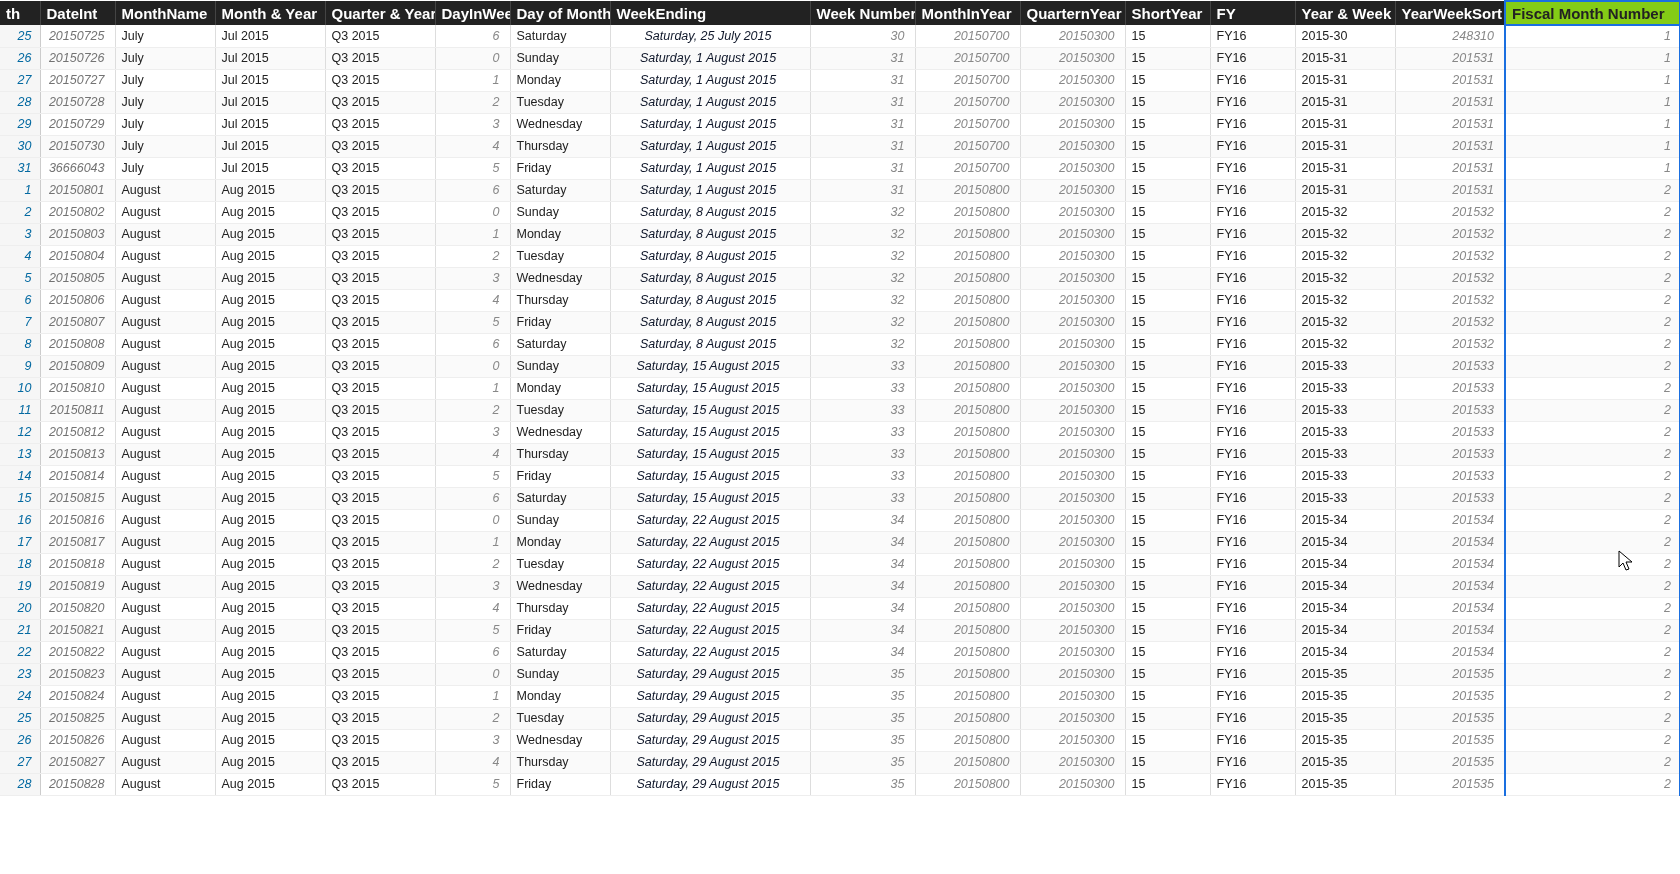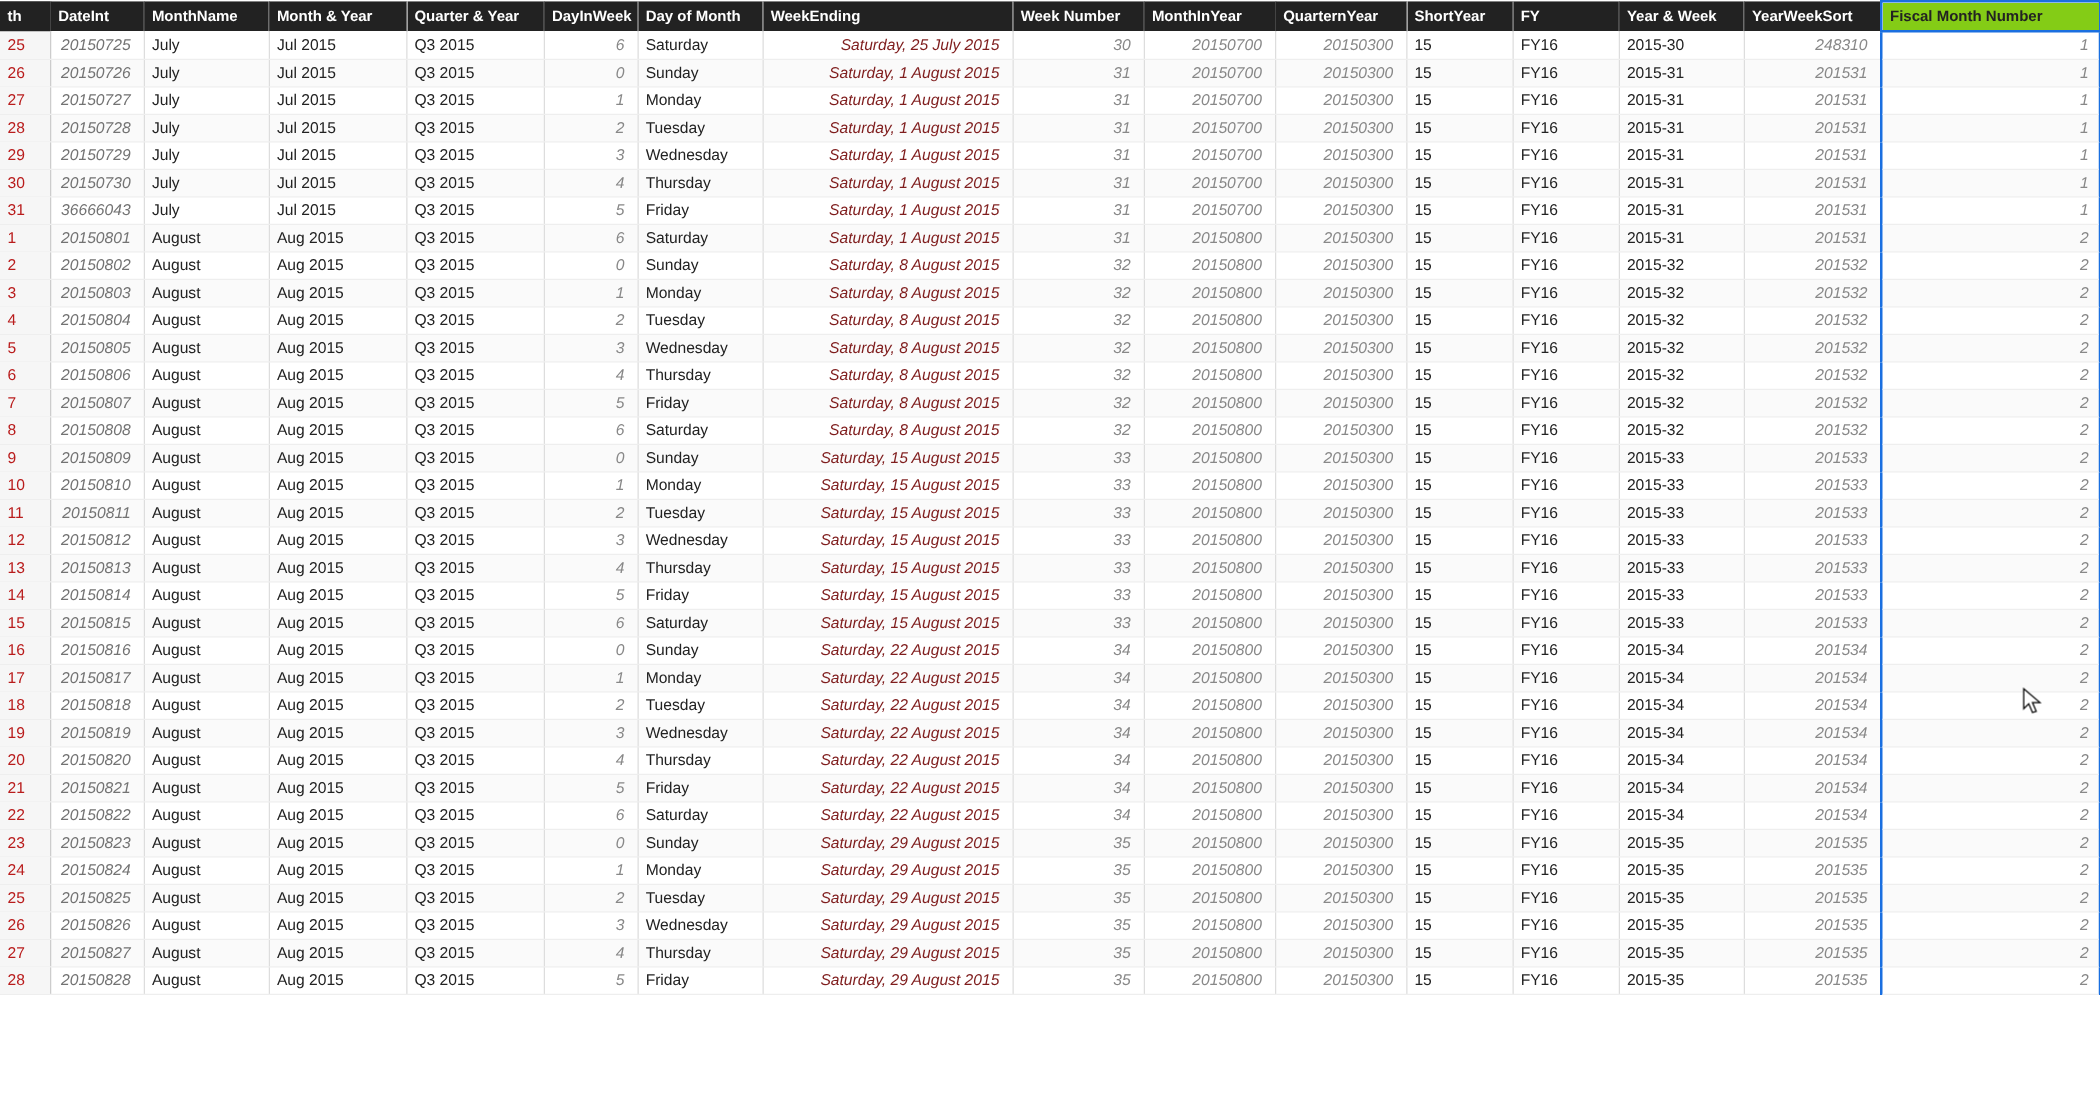--- a/index.html
+++ b/index.html
@@ -31,54 +31,55 @@
     padding: 0 6px;
     overflow: hidden;
     white-space: nowrap;
     text-overflow: clip;
     box-sizing: border-box;
   }
   thead th {
     background: #222;
     color: #fff;
     font-weight: 600;
-    font-size: 12px;
+    font-size: 15px;
     text-align: left;
     height: 24px;
     border-right: 1px solid #444;
     border-bottom: none;
     position: sticky;
     top: 0;
   }
   thead th.sel {
     background: #84cc16;
     color: #222;
     border: 2px solid #1a6fe0;
     box-sizing: border-box;
   }
   tbody tr:nth-child(even) td { background: #fafafa; }
   tbody tr:nth-child(odd)  td { background: #fff; }
 
   td.rownum {
-    color: #b91c1c;
-    text-align: left;
+    color: #0369a1;
+    font-style: italic;
+    text-align: right;
     padding-right: 8px;
     background: #f6f6f6 !important;
     border-right: 1px solid #ccc;
   }
   td.dateint {
     color: #737373;
     font-style: italic;
     text-align: right;
     padding-right: 10px;
   }
   td.weekend {
-    color: #7f1d1d;
+    color: #0f172a;
     font-style: italic;
-    text-align: right;
+    text-align: center;
     padding-right: 10px;
   }
   td.num-r-gray {
     text-align: right;
     padding-right: 10px;
     color: #888;
     font-style: italic;
   }
   td.txt-l { text-align: left; }
   td.sel-col {

